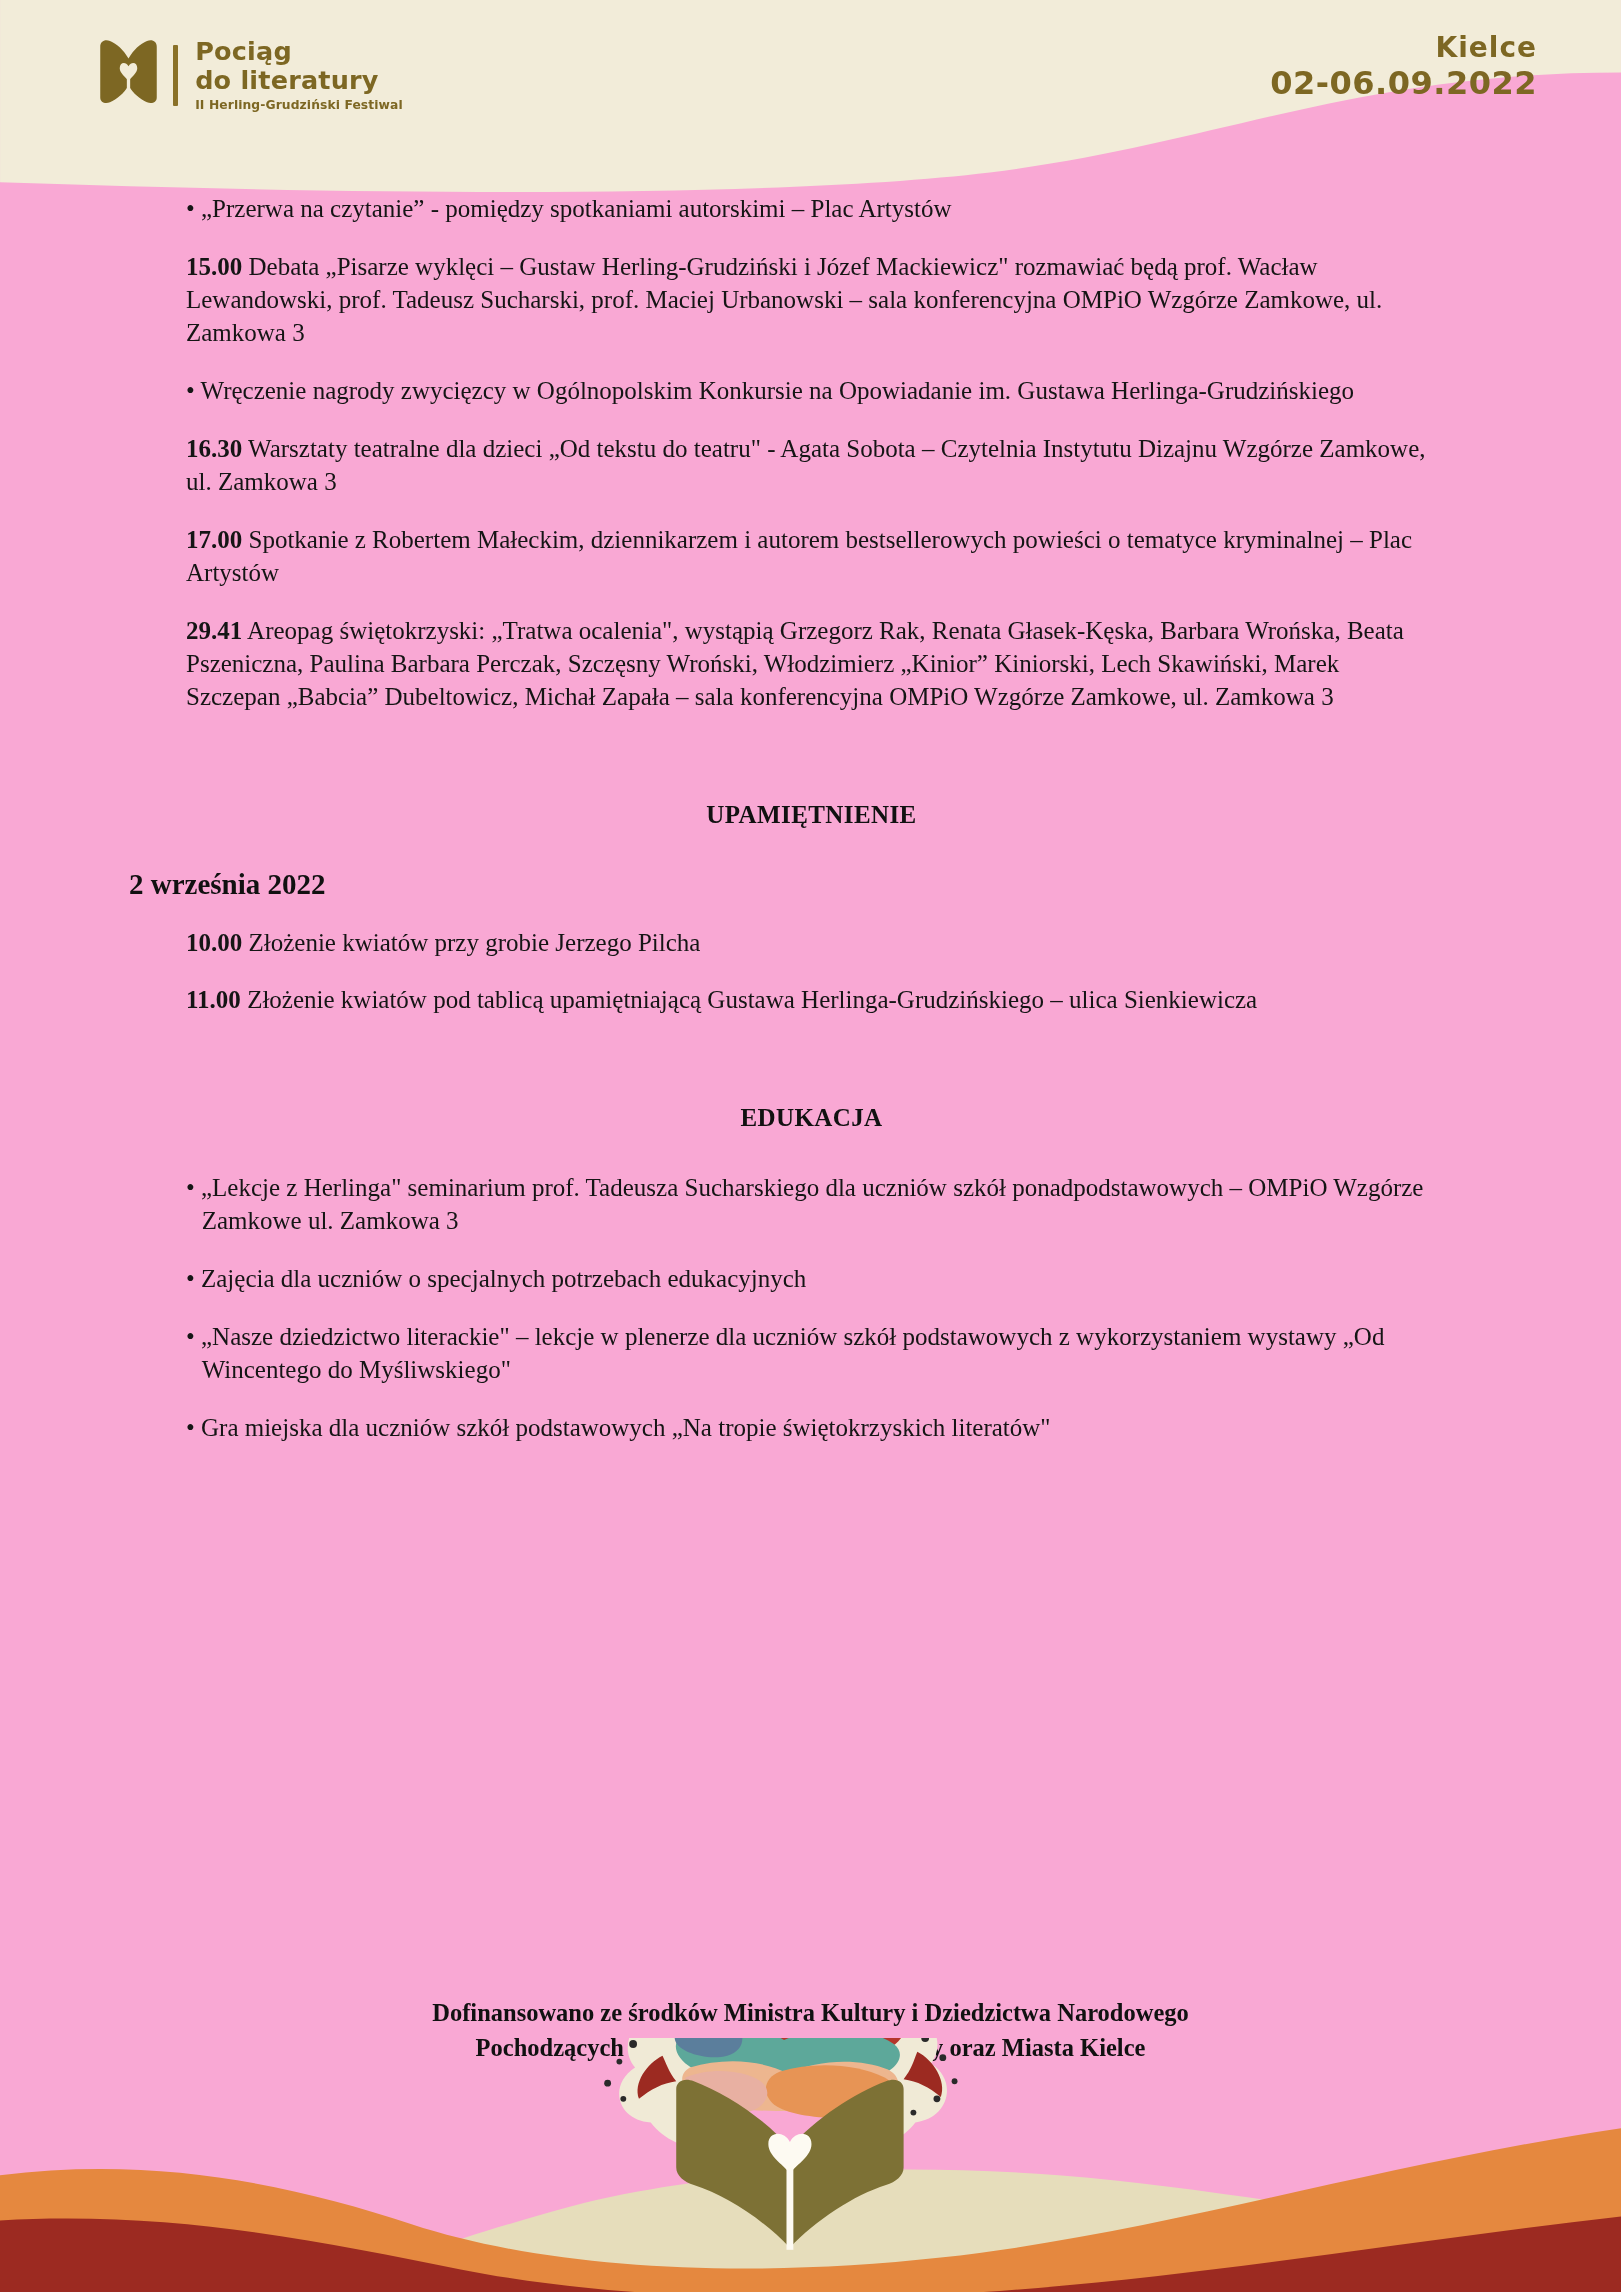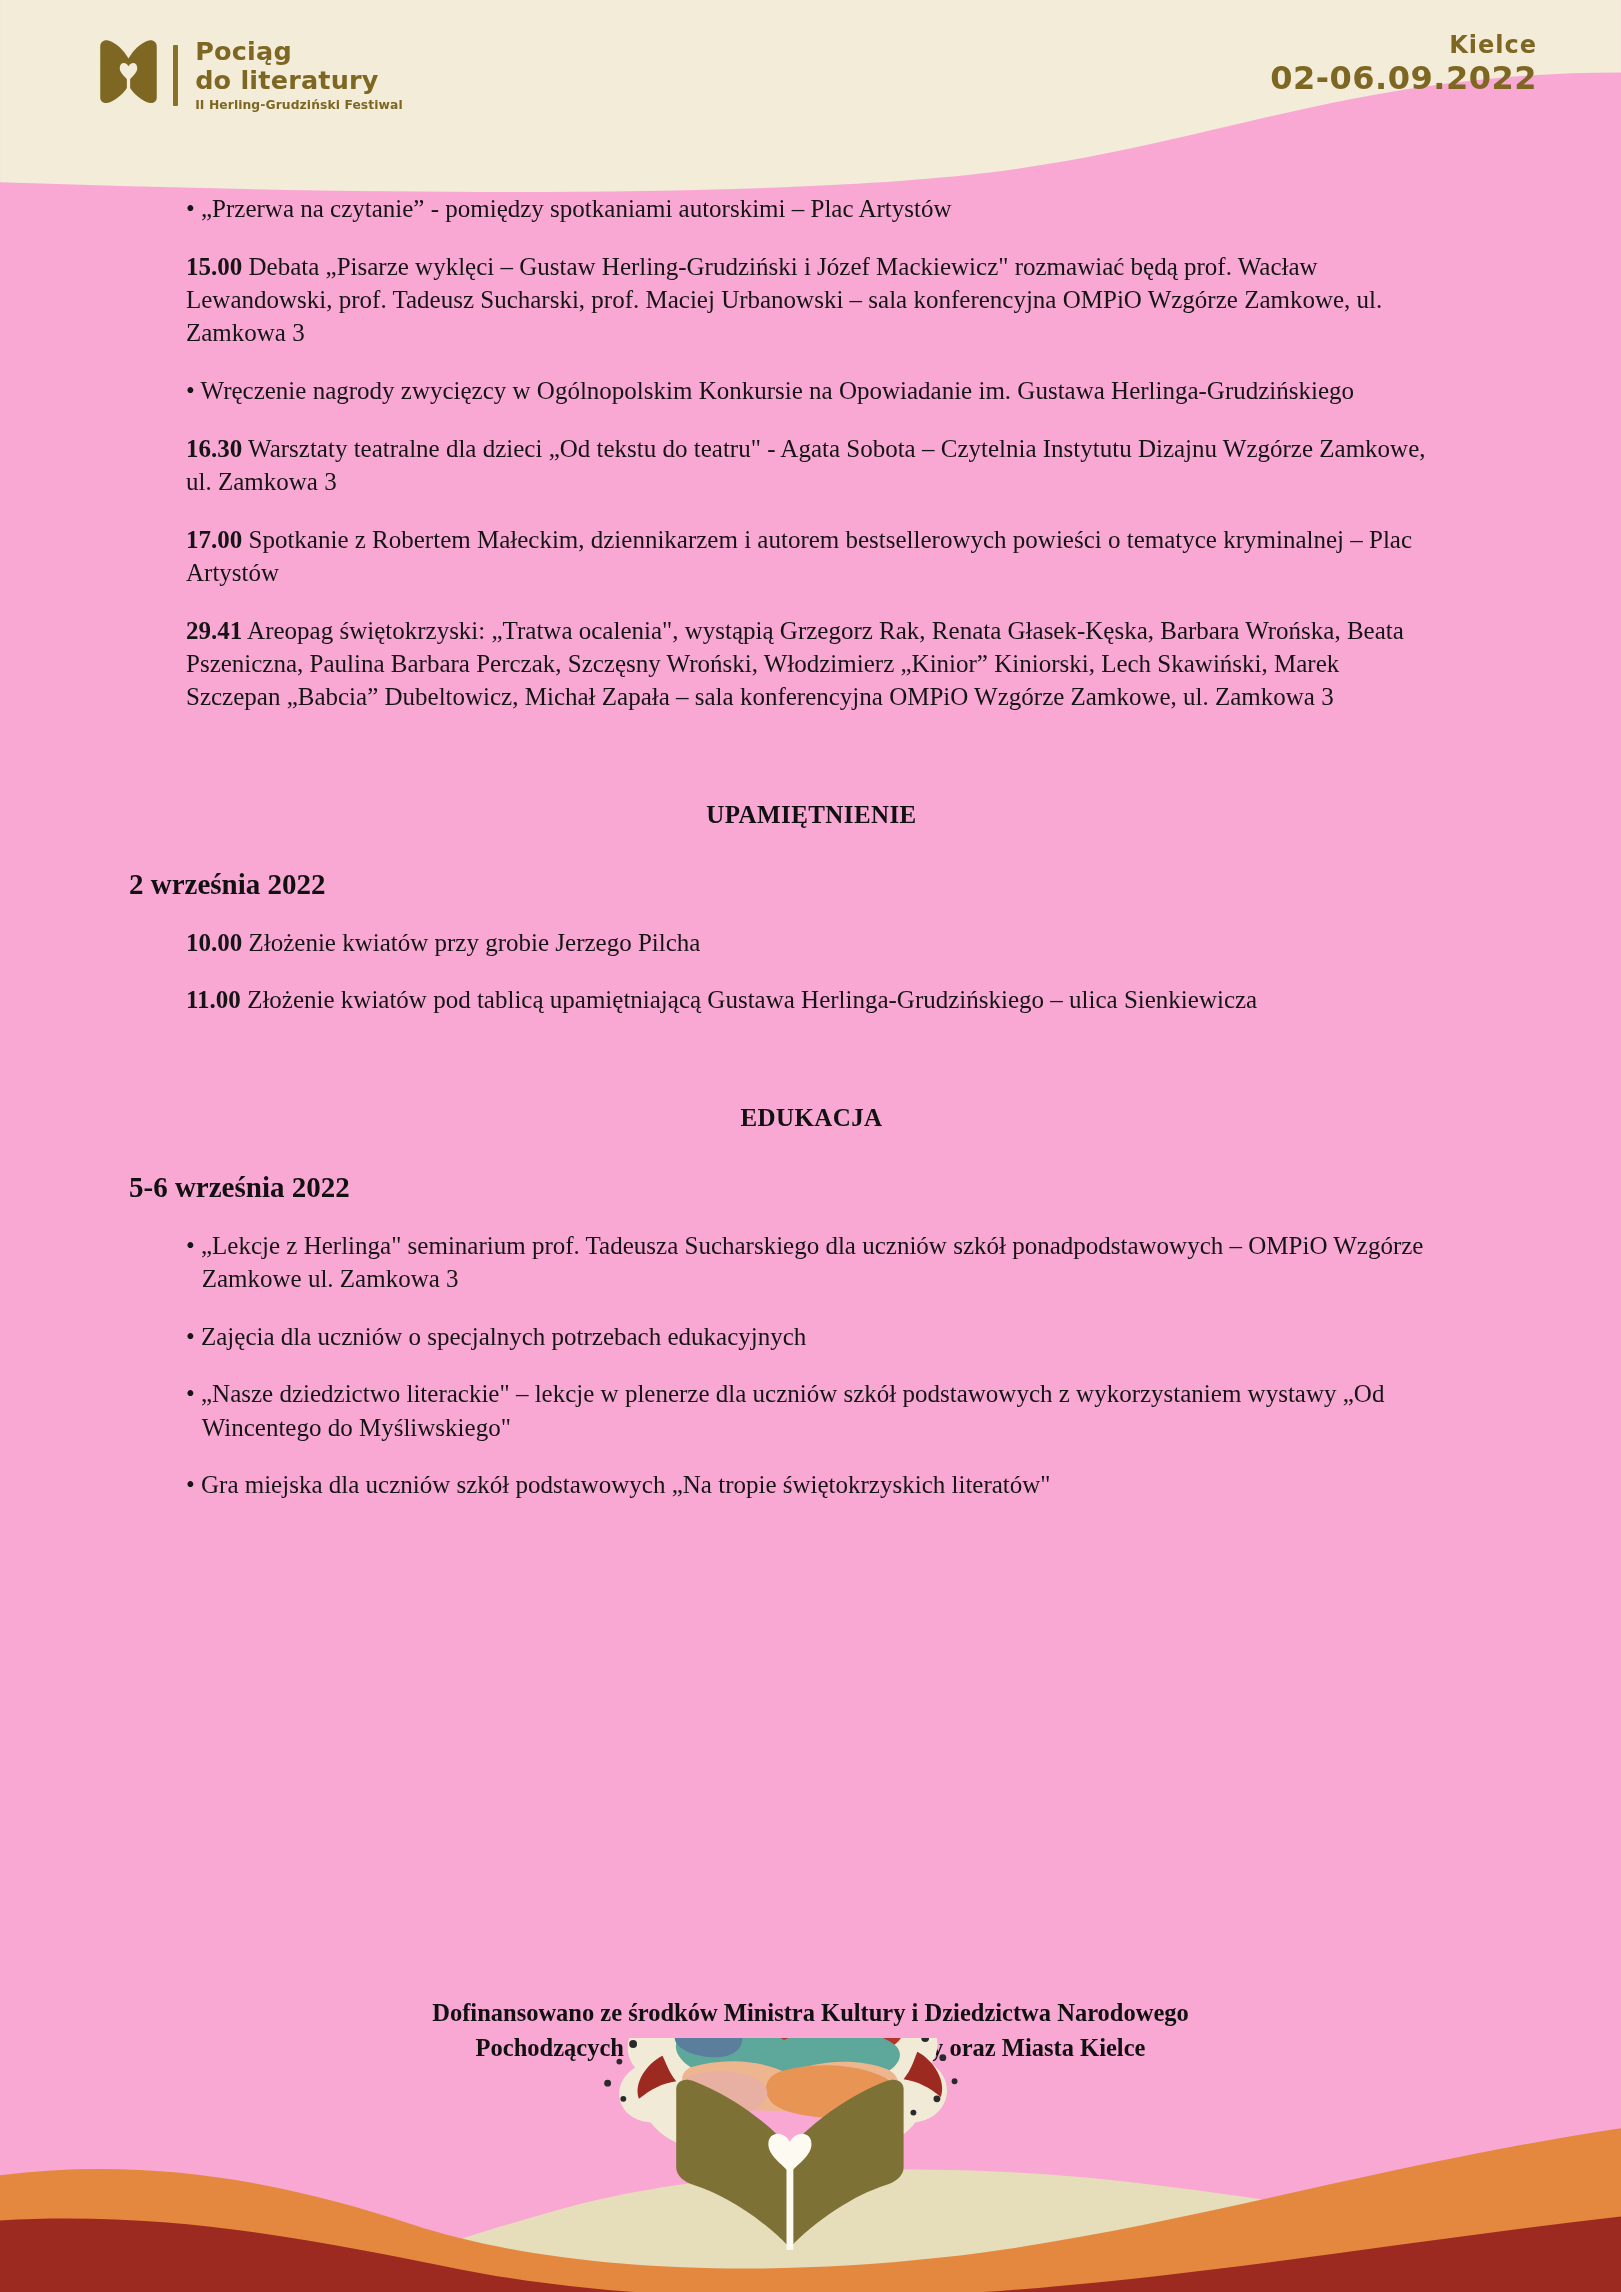--- a/index.html
+++ b/index.html
@@ -68,21 +68,21 @@
   
   .city-block {
     position: absolute;
     right: 84px;
     top: 33px;
     text-align: right;
     font-family: "DejaVu Sans", sans-serif;
     color: #7d6723;
     line-height: 1.06;
   }
-  .city-name { font-size: 24px; font-weight: 700; letter-spacing: 1px; }
+  .city-name { font-size: 28px; font-weight: 700; letter-spacing: 1px; }
   .city-dates { font-size: 32px; font-weight: 700; letter-spacing: 0.5px; margin-top: 3.9px; }
 
   
   .content {
     position: absolute;
     left: 186px;
     top: 192px;
     width: 1251px;
   }
   .para {
@@ -211,21 +211,20 @@
     </p>
 
     <p class="para">
       <span class="time">11.00</span><span> Złożenie kwiatów pod tablicą upamiętniającą Gustawa Herlinga-Grudzińskiego – ulica Sienkiewicza</span>
     </p>
 
     <div class="spacer-big"></div>
     <div class="section-title-wrap">
       <p class="section-title">EDUKACJA</p>
     </div>
-    <p class="date-head">5-6 września 2022</p>
 
     <p class="para bullet">
       <span>• „Lekcje z Herlinga" seminarium prof. Tadeusza Sucharskiego dla uczniów szkół ponadpodstawowych – OMPiO Wzgórze Zamkowe ul. Zamkowa 3</span>
     </p>
     <p class="para bullet">
       <span>• Zajęcia dla uczniów o specjalnych potrzebach edukacyjnych</span>
     </p>
     <p class="para bullet">
       <span>• „Nasze dziedzictwo literackie" – lekcje w plenerze dla uczniów szkół podstawowych z wykorzystaniem wystawy „Od Wincentego do Myśliwskiego"</span>
     </p>

